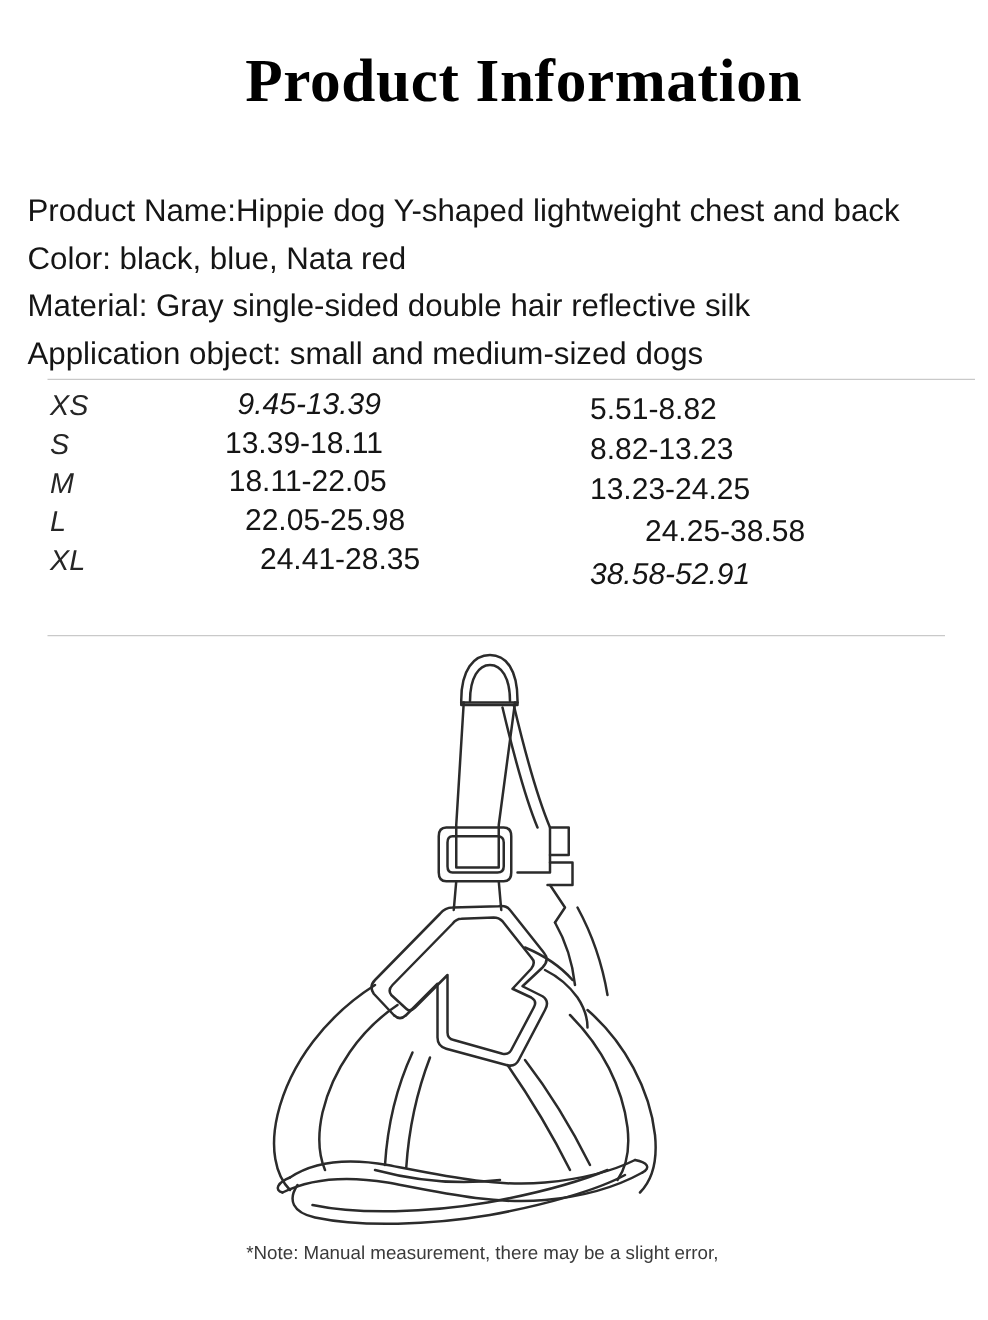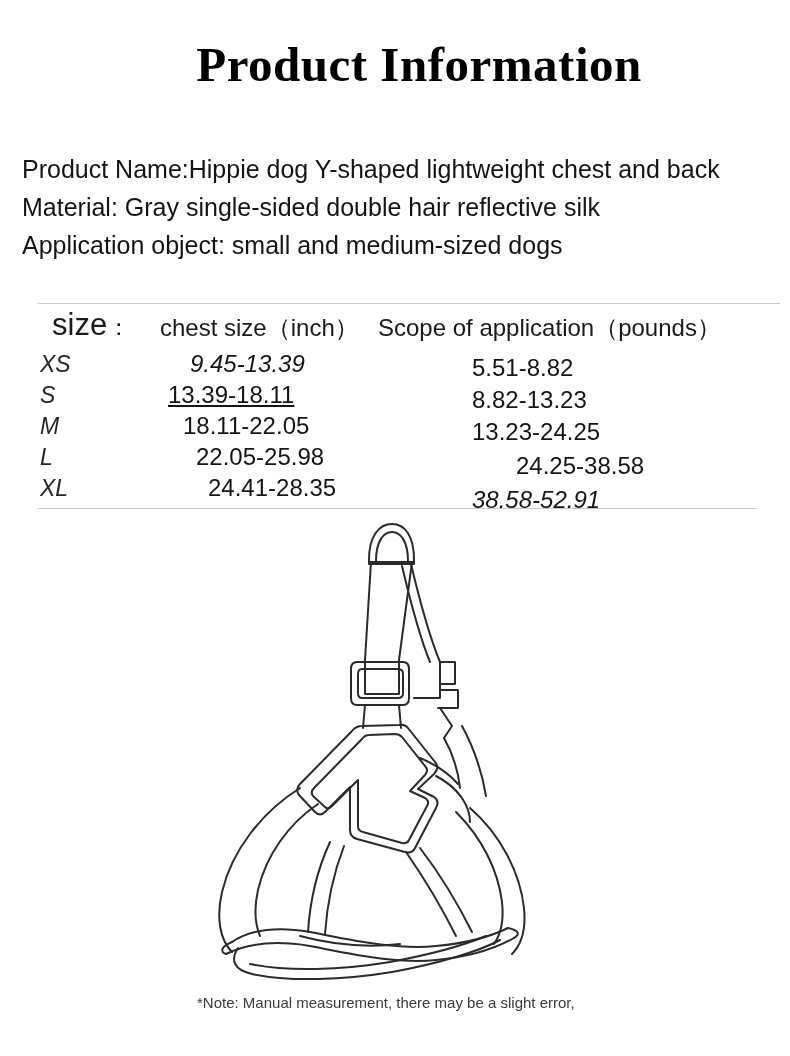--- a/index.html
+++ b/index.html
@@ -126,21 +126,21 @@
     width: 300px;
     text-align: left;
     font-size: 24px;
     line-height: 28px;
     color: #151515;
     white-space: nowrap;
   }
 
   
   .size-row[data-row="0"] .cell-chest { left: 190px; font-style: italic; }
-  .size-row[data-row="1"] .cell-chest { left: 168px; text-decoration: underline; }
+  .size-row[data-row="1"] .cell-chest { left: 180px; }
   .size-row[data-row="2"] .cell-chest { left: 183px; }
   .size-row[data-row="3"] .cell-chest { left: 196px; }
   .size-row[data-row="4"] .cell-chest { left: 208px; }
 
   .size-row[data-row="0"] .cell-scope { top: 4px; }
   .size-row[data-row="1"] .cell-scope { top: 5px; }
   .size-row[data-row="2"] .cell-scope { top: 6px; }
   .size-row[data-row="3"] .cell-scope { top: 9px; margin-left: 44px; }
   .size-row[data-row="4"] .cell-scope { top: 12px; font-style: italic; }
 
@@ -180,34 +180,30 @@
     white-space: nowrap;
   }
 </style>
 </head>
 <body>
 
 <div id="page-title">Product Information</div>
 
 <div id="spec-list">
   <div class="spec-line">Product Name:Hippie dog Y-shaped lightweight chest and back</div>
+  <div class="spec-line">Color: black, blue, Nata red</div>
   <div class="spec-line">Material: Gray single-sided double hair reflective silk</div>
   <div class="spec-line">Application object: small and medium-sized dogs</div>
 </div>
 
 <div class="rule" id="rule-top"></div>
 <div class="rule" id="rule-bottom"></div>
 
 <div id="size-table">
 
-  <div class="size-head">
-    <div class="head-size"><span>size</span><span class="colon">：</span></div>
-    <div class="head-chest">chest size（inch）</div>
-    <div class="head-scope">Scope of application（pounds）</div>
-  </div>
 
   <div class="size-row" data-row="0">
     <div class="cell-size">XS</div>
     <div class="cell-chest">9.45-13.39</div>
     <div class="cell-scope">5.51-8.82</div>
   </div>
   <div class="size-row" data-row="1">
     <div class="cell-size">S</div>
     <div class="cell-chest">13.39-18.11</div>
     <div class="cell-scope">8.82-13.23</div>

